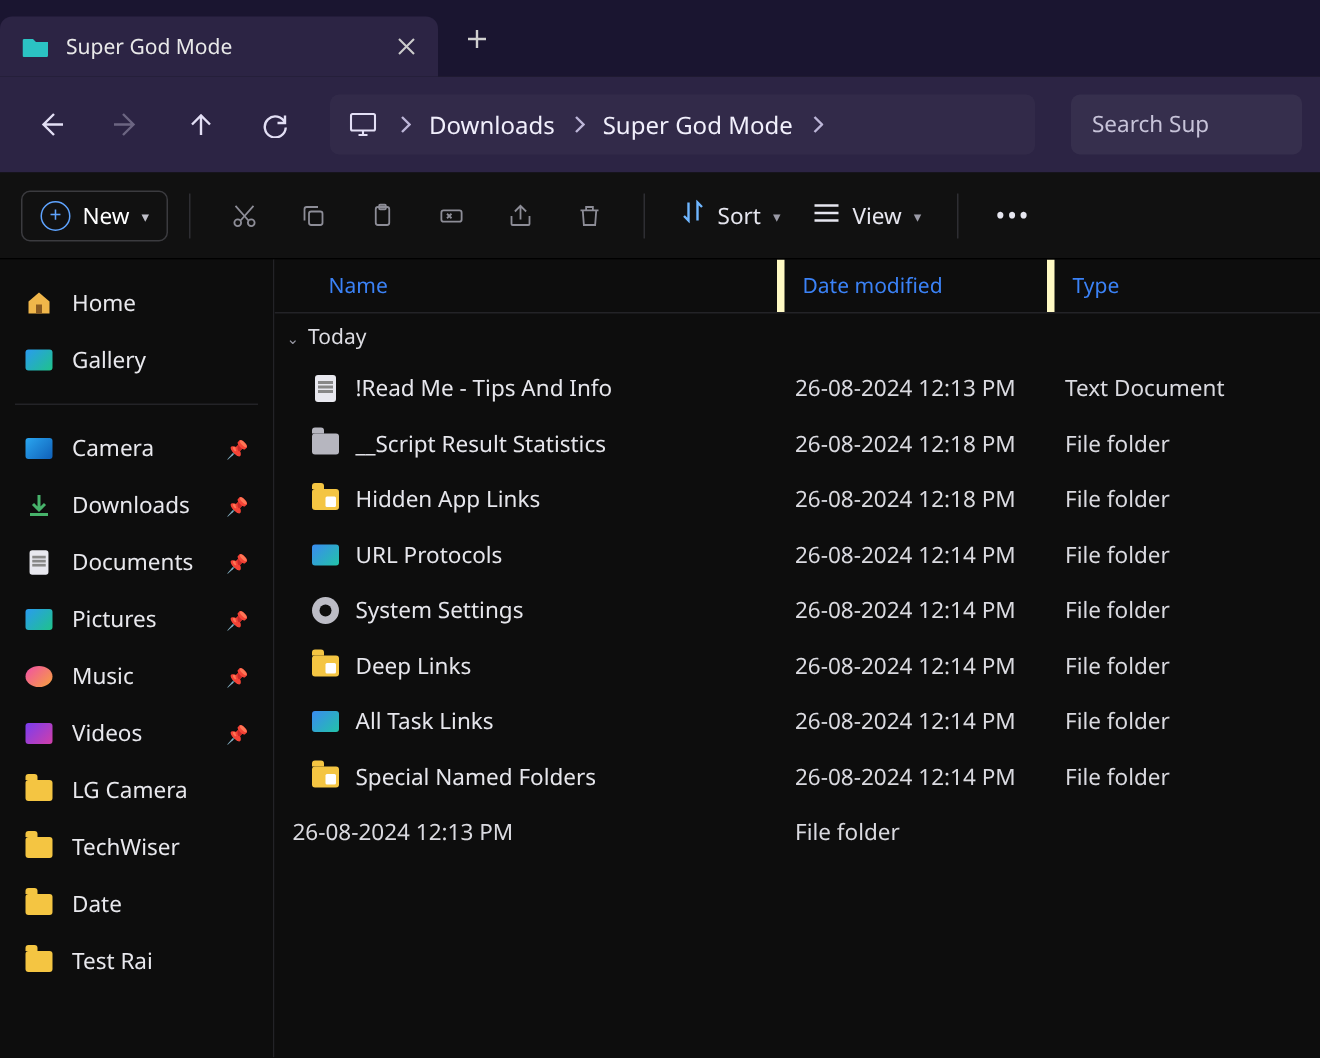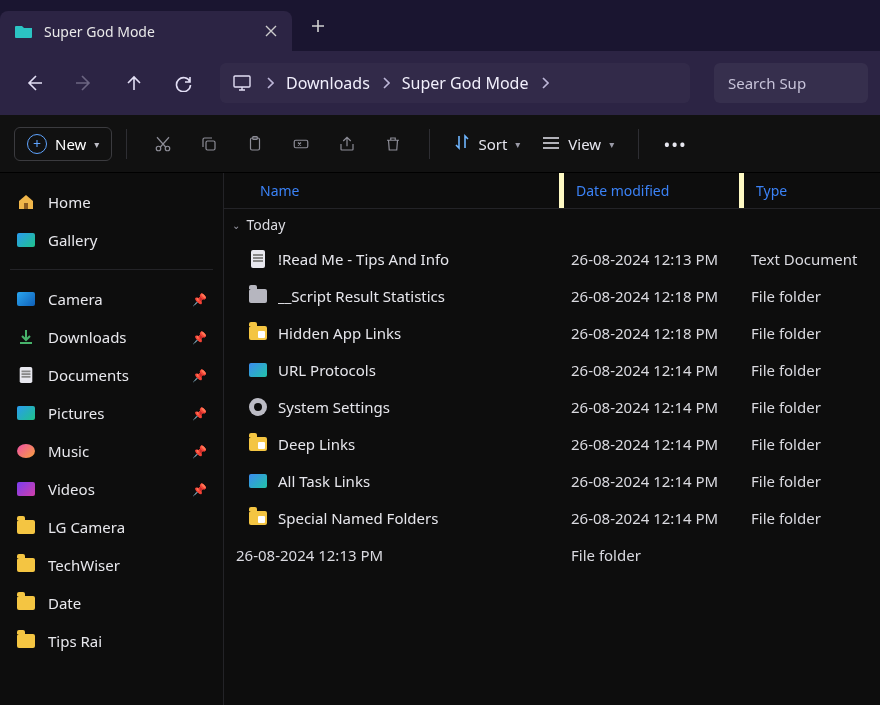--- a/index.html
+++ b/index.html
@@ -26,21 +26,21 @@
   .newbtn span.lbl { font-size: 15px; }
   .newbtn .chev { color: #bfbfc8; font-size: 10px; }
   .tsep { width: 1px; height: 30px; background: #2e2e33; margin: 0 12px; }
   .tbtn { width: 44px; height: 44px; display: flex; align-items: center; justify-content: center; color: #8d8d97; cursor: pointer; border-radius: 4px; }
   .tbtn svg { stroke: currentColor; }
   .sortbtn, .viewbtn { display: flex; align-items: center; gap: 8px; padding: 6px 10px; cursor: pointer; color: #e6e6ef; font-size: 15px; }
   .sortbtn .chev, .viewbtn .chev { color: #9a9aa6; font-size: 10px; }
   .more { width: 44px; height: 44px; display: flex; align-items: center; justify-content: center; color: #e6e6ef; font-size: 18px; letter-spacing: 1px; cursor: pointer; }
 
   .body { display: flex; height: calc(705px - 51px - 64px - 58px); }
-  .sidebar { width: 224px; background: #0d0d0d; border-right: 1px solid #232327; padding: 10px 6px; overflow: hidden; }
+  .sidebar { width: 183px; background: #0d0d0d; border-right: 1px solid #232327; padding: 10px 6px; overflow: hidden; }
   .side-item { display: flex; align-items: center; gap: 12px; padding: 9px 10px; border-radius: 4px; cursor: pointer; font-size: 15px; color: #e8e8ed; position: relative; }
   .side-item .pin { margin-left: auto; color: #6a6a74; font-size: 12px; }
   .side-div { height: 1px; background: #232327; margin: 10px 4px; }
   .icon-sm { width: 20px; height: 20px; display: flex; align-items: center; justify-content: center; }
 
   .listpane { flex: 1; background: #0d0d0d; overflow: hidden; }
   .cols { display: grid; grid-template-columns: 335px 180px auto; height: 36px; align-items: center; border-bottom: 1px solid #232327; font-size: 14px; color: #3b82f6; }
   .cols div { padding-left: 12px; border-left: 5px solid #fef9c3; height: 100%; display: flex; align-items: center; }
   .cols div:first-child { border-left: none; padding-left: 36px; }
   .group { display: flex; align-items: center; gap: 6px; padding: 6px 8px; color: #dcdce2; font-size: 14px; cursor: pointer; }
@@ -284,21 +284,21 @@
        <span class="icon-sm">
           <div class="folder"></div>
         </span>
        <span>Date</span>
 
      </div>
       <div class="side-item">
        <span class="icon-sm">
           <div class="folder"></div>
         </span>
-       <span>Tips Rai</span>
+       <span>Test Rai</span>
 
      </div>
     </div>
   <div class="listpane">
     <div class="cols" style="position:relative">
       <div>
           <span>Name</span>
         </div>
       <div>
           <span>Date modified</span>

